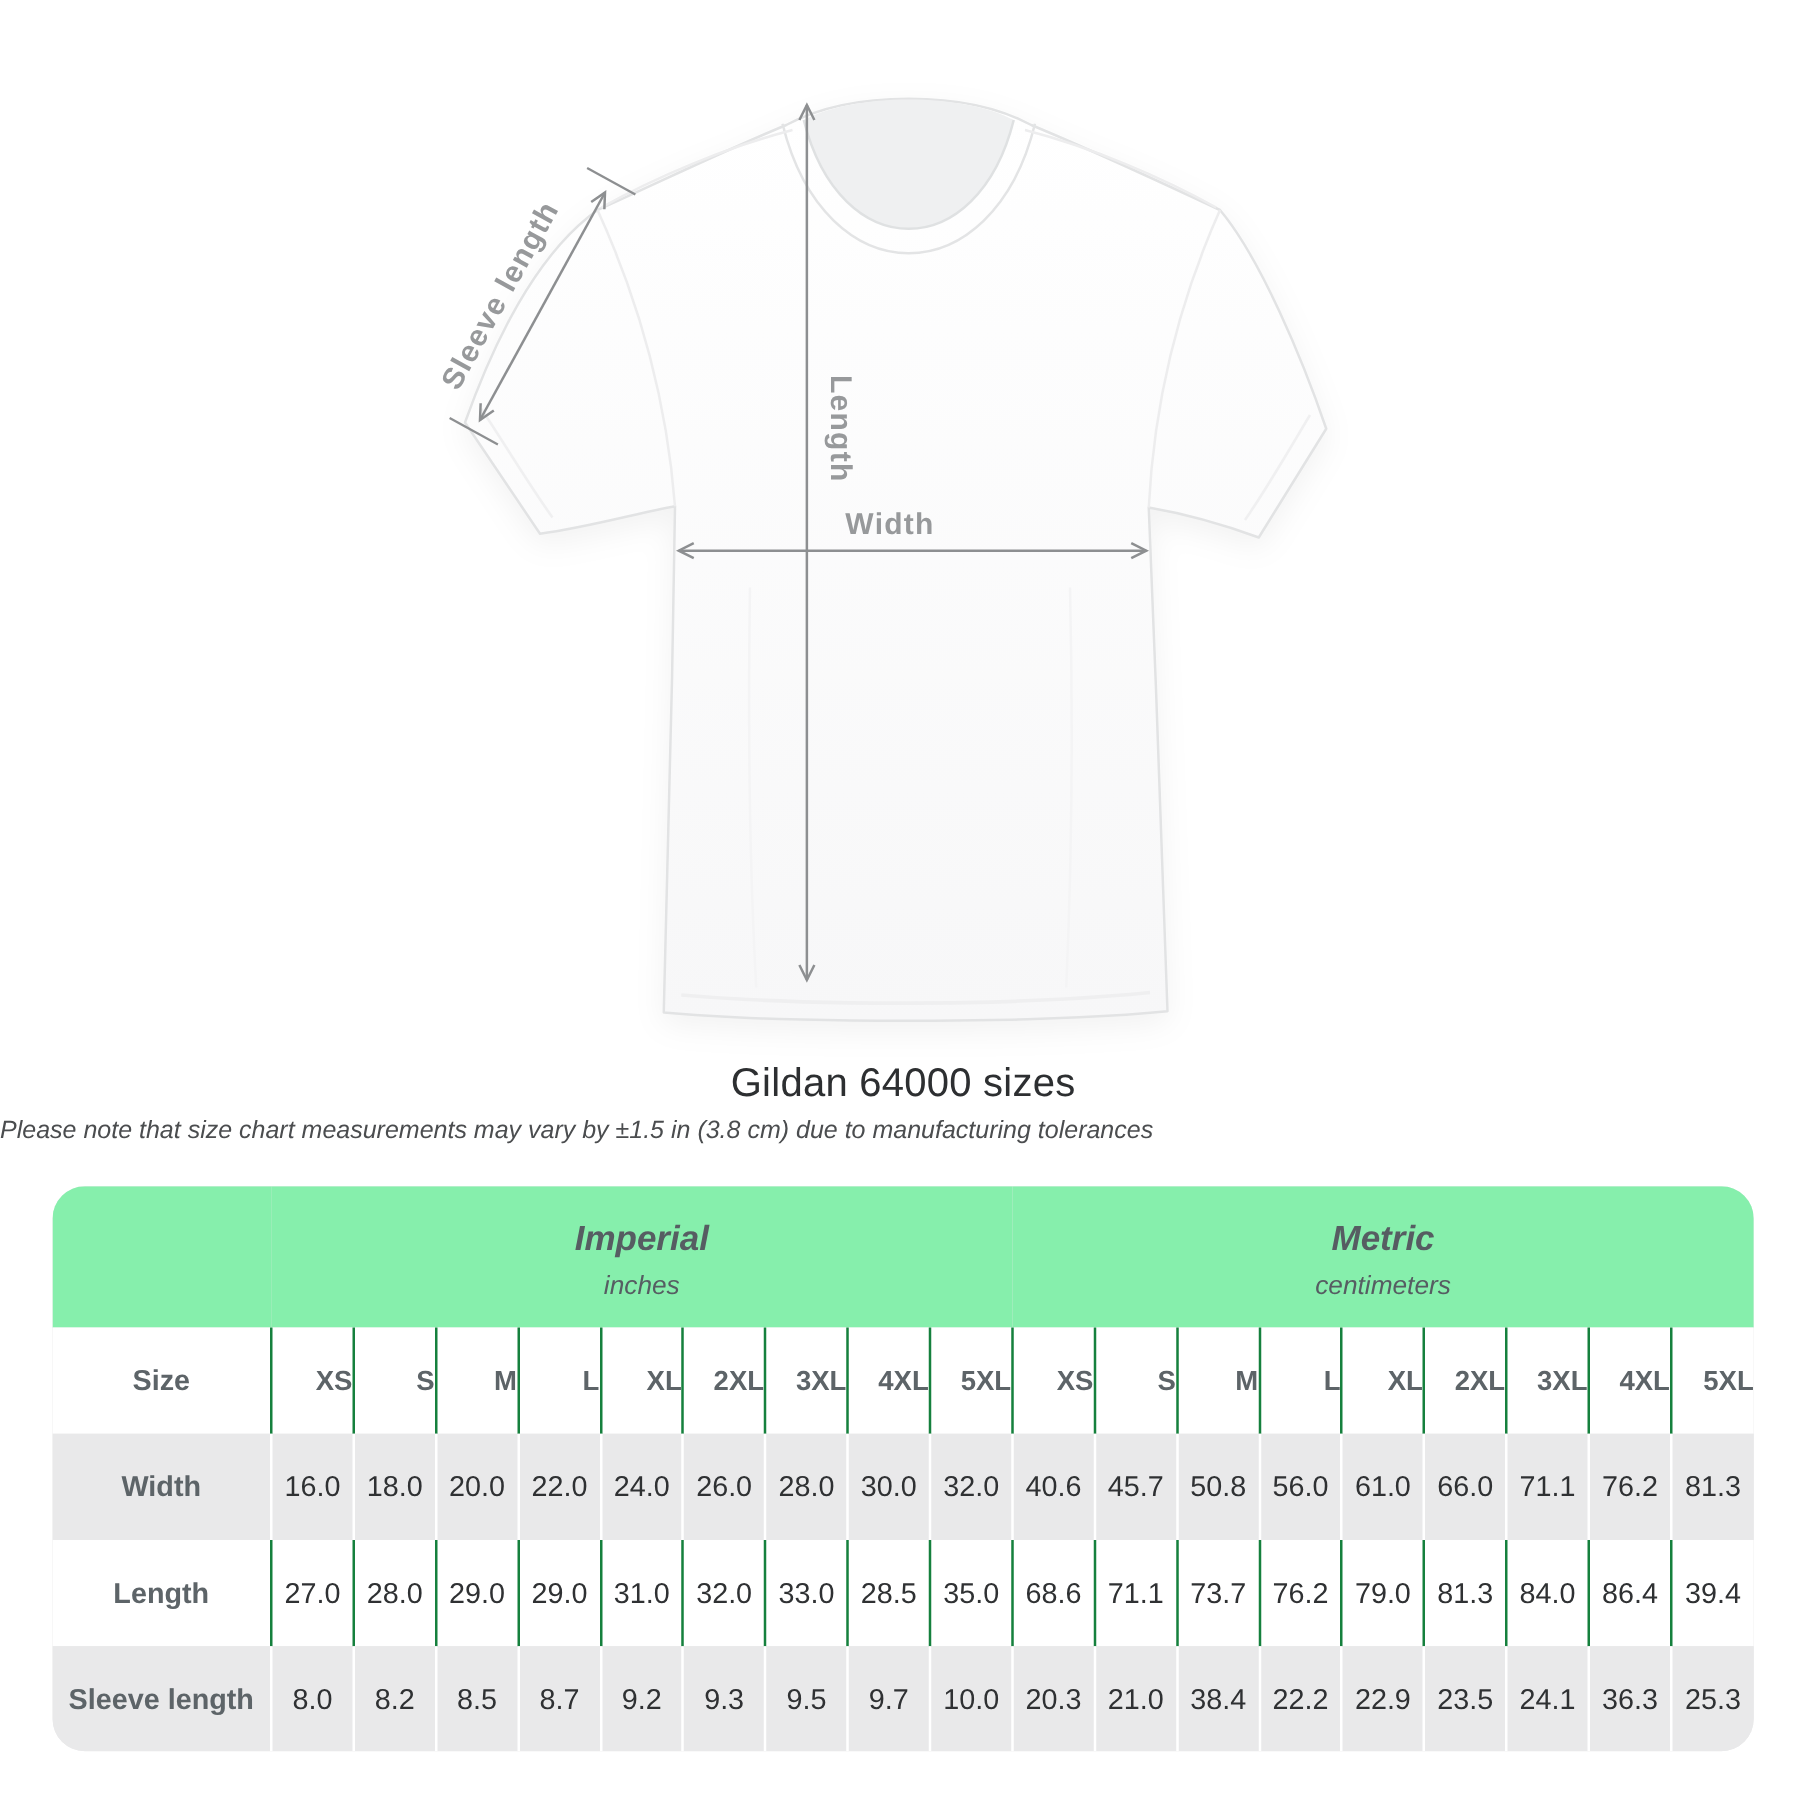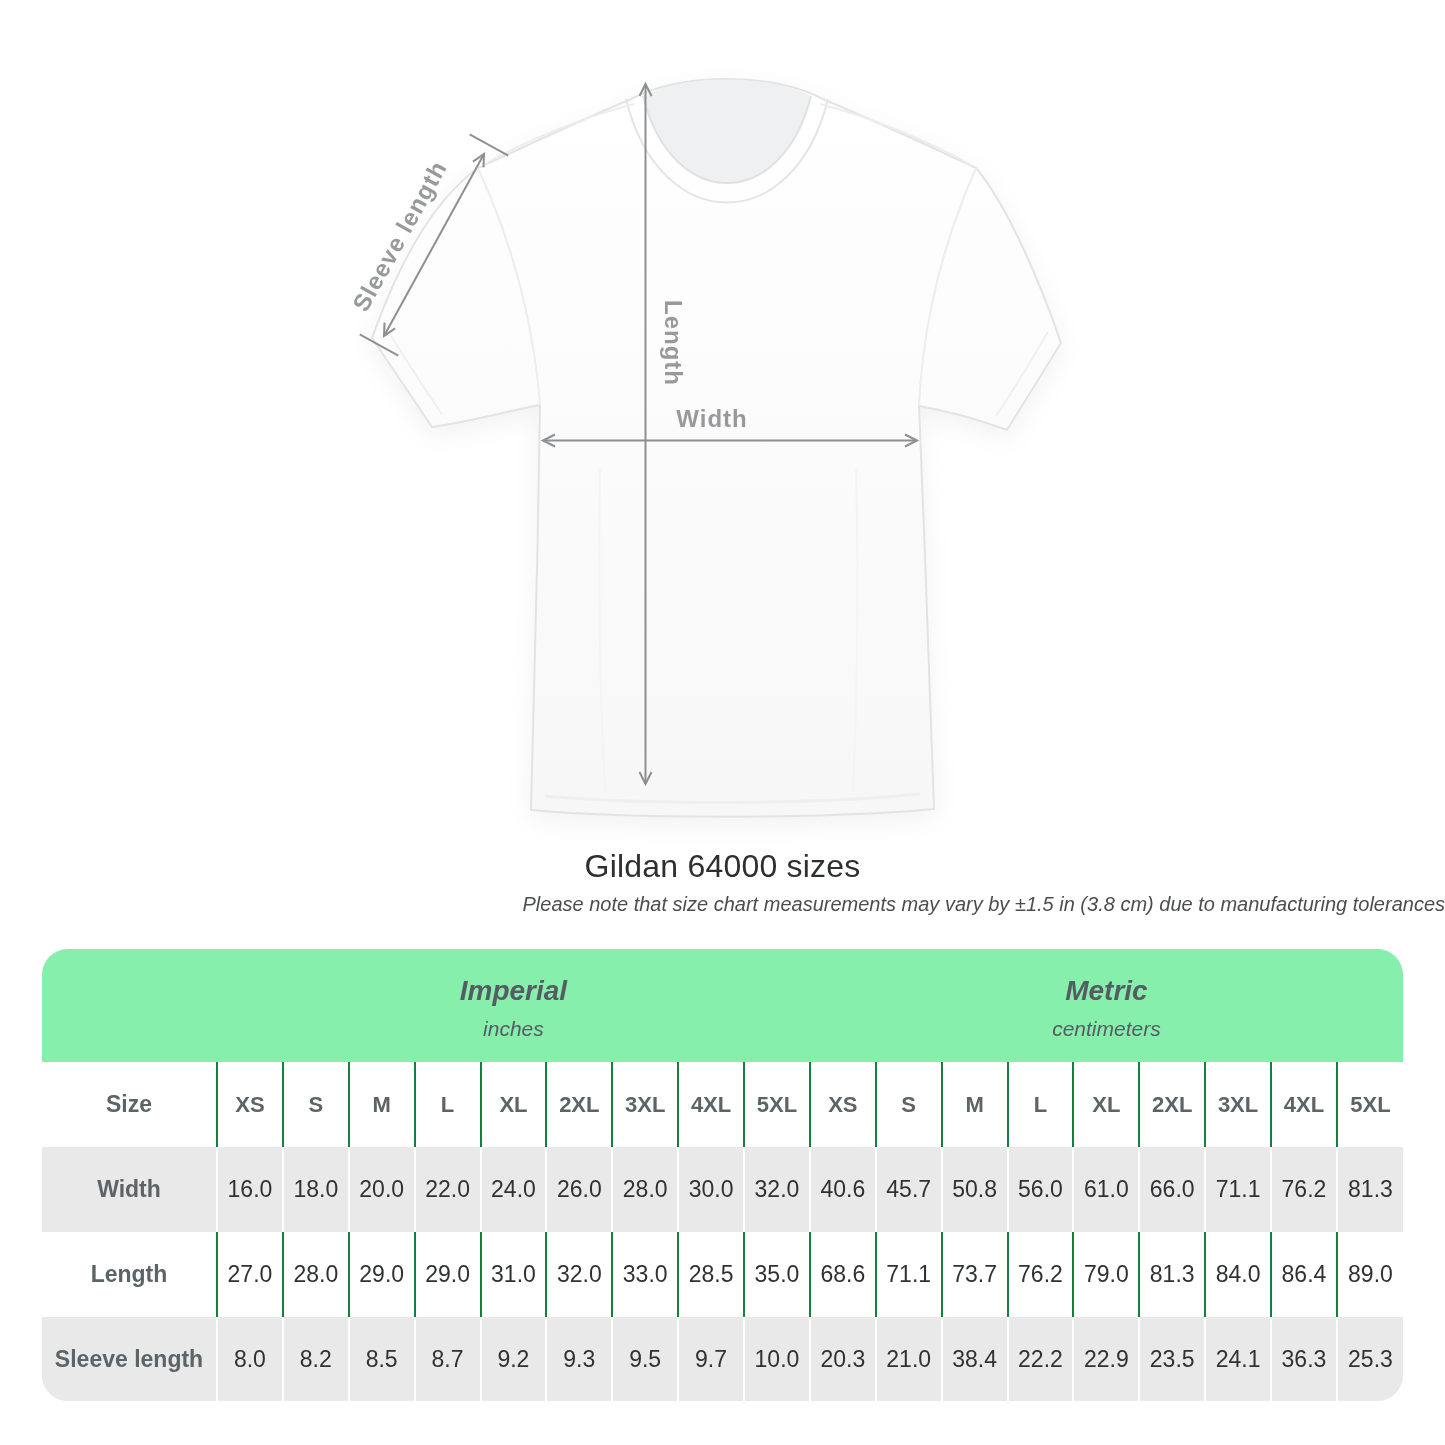--- a/index.html
+++ b/index.html
@@ -10,21 +10,21 @@
   
   .figure-svg{position:absolute;left:330px;top:48px;width:780px;height:800px;}
   .shirt{filter:drop-shadow(0 8px 12px rgba(0,0,0,0.05));}
   .dim-label{font-weight:700;font-size:24px;fill:#97999b;letter-spacing:1px;}
   
   .title{
     position:absolute;left:0;top:848px;width:100%;text-align:center;
     font-size:32px;font-weight:400;color:#2d2f31;margin:0;letter-spacing:.2px;
   }
   .note{
-    position:absolute;left:0;top:893px;width:100%;text-align:right;
+    position:absolute;left:0;top:893px;width:100%;text-align:left;
     font-size:20px;font-style:italic;color:#4b4d4f;margin:0;
   }
   
   .size-table-wrap{
     position:absolute;left:42px;top:949px;width:1361px;height:452px;
     border-radius:26px;overflow:hidden;background:#e9e9ea;
   }
   table.size-table{
     width:1361px;height:452px;border-collapse:collapse;table-layout:fixed;
   }
@@ -32,21 +32,21 @@
   tr.band td{background:#86efac;border:none;height:113px;}
   .group-title{font-size:28px;font-weight:700;font-style:italic;color:#565d62;line-height:1.1;padding-top:6px;}
   .group-unit{font-size:21px;font-style:italic;color:#565d62;padding-top:10px;}
   tr.r-white td{background:#ffffff;border-right:2px solid #15803d;}
   tr.r-gray  td{background:#e9e9ea;border-right:2px solid #ffffff;}
   tr.row-size td{height:85px;}
   tr.row-w td{height:85px;}
   tr.row-l td{height:85px;}
   tr.row-s td{height:84px;}
   td.lc{border-right-width:3px;font-weight:700;font-size:23px;color:#5d6468;}
-  td.sz{font-weight:700;font-size:22px;color:#5d6468;}
+  td.sz{font-weight:700;font-size:22px;color:#5d6468;text-align:right;}
   td.v{font-size:23px;color:#2f3133;}
   td.m9{border-right-width:4px;}
   td.last{border-right:none !important;}
 </style>
 </head>
 <body>
 
 <div class="page">
 
   <svg class="figure-svg" viewBox="330 48 780 800">
@@ -206,21 +206,21 @@
         <td class="v">28.5</td>
         <td class="v m9">35.0</td>
         <td class="v">68.6</td>
         <td class="v">71.1</td>
         <td class="v">73.7</td>
         <td class="v">76.2</td>
         <td class="v">79.0</td>
         <td class="v">81.3</td>
         <td class="v">84.0</td>
         <td class="v">86.4</td>
-        <td class="v last">89.0</td>
+        <td class="v last">39.4</td>
       </tr>
 
       <tr class="r-gray row-s">
         <td class="lc">Sleeve length</td>
         <td class="v">8.0</td>
         <td class="v">8.2</td>
         <td class="v">8.5</td>
         <td class="v">8.7</td>
         <td class="v">9.2</td>
         <td class="v">9.3</td>

